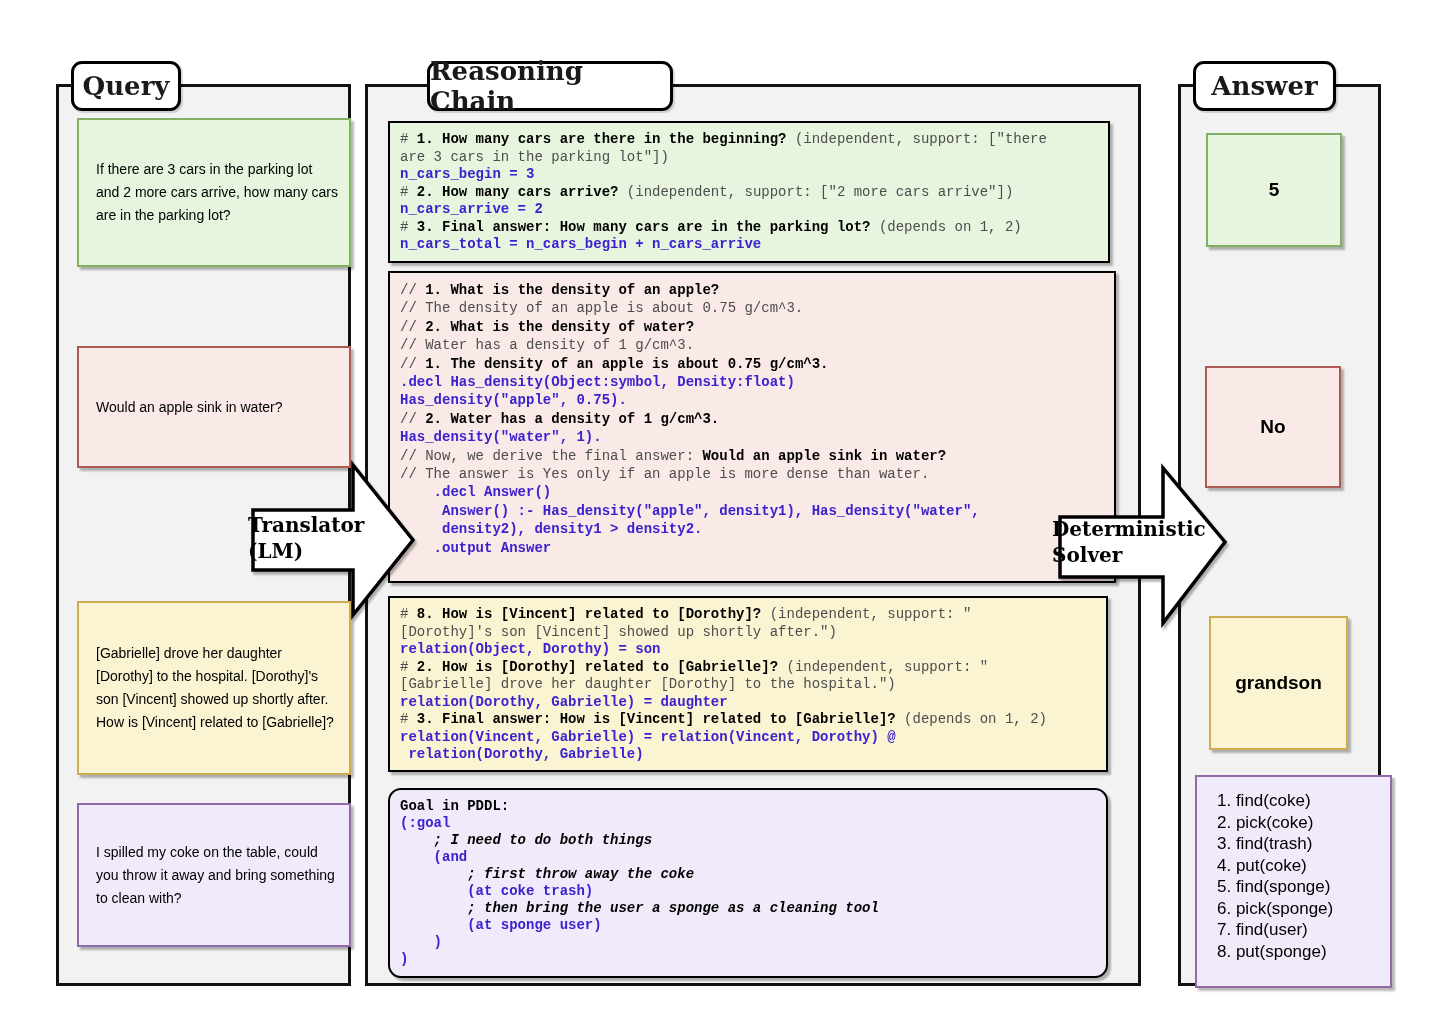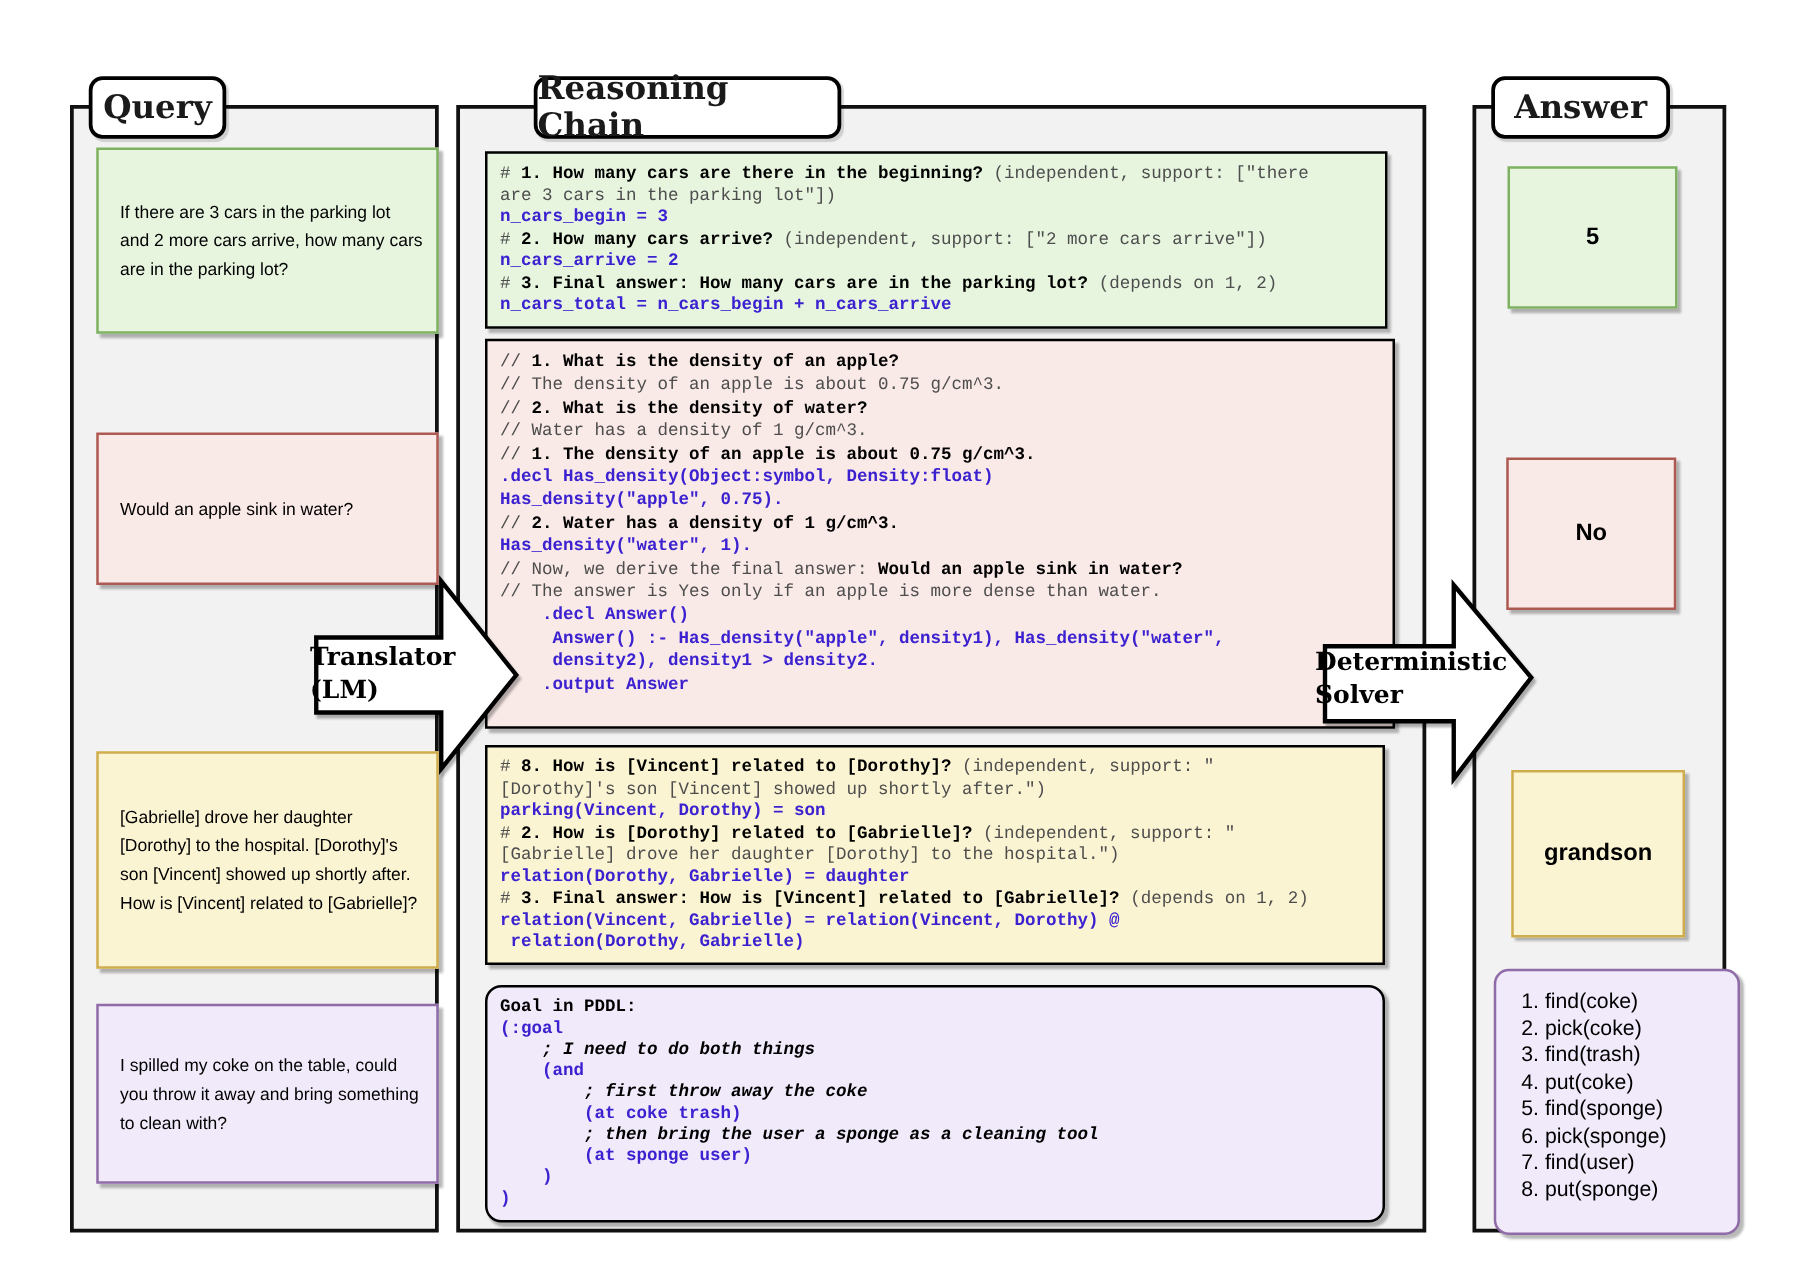--- a/index.html
+++ b/index.html
@@ -50,21 +50,21 @@
   #q-apple    { left:18px; top:259px; width:243px; height:118px; }
   #q-relation { left:18px; top:514px; width:243px; height:170px; }
   #q-robot    { left:18px; top:716px; width:243px; height:140px; }
 
   
   #a-math     { left:25px; top:46px;  width:132px; height:110px; }
   #a-apple    { left:24px; top:279px; width:132px; height:118px; }
   #a-relation { left:28px; top:529px; width:135px; height:130px; }
   #a-plan     { left:14px; top:688px; width:167px; height:196px;
                 display:block; font-weight:normal; font-size:17px;
-                line-height:21.5px; text-align:left; padding:13px 6px 0 20px;border-radius:12px; }
+                line-height:21.5px; text-align:left; padding:13px 6px 0 20px; }
   .plan-step  { white-space:pre; }
 
   
   .code {
     position:absolute; border:2.5px solid;
     box-shadow:3px 3px 2px rgba(0,0,0,0.28);
     font-family:"Liberation Mono", monospace;
     font-weight:bold; font-size:14px; line-height:17.5px;
     padding:8px 10px; overflow:hidden;
   }
@@ -134,21 +134,21 @@
         <div class="code-line"><span class="seg-plain">// Now, we derive the final answer: </span><span class="seg-bold">Would an apple sink in water?</span></div>
         <div class="code-line"><span class="seg-plain">// The answer is Yes only if an apple is more dense than water.</span></div>
         <div class="code-line"><span class="seg-blue">    .decl Answer()</span></div>
         <div class="code-line"><span class="seg-blue">     Answer() :- Has_density("apple", density1), Has_density("water",</span></div>
         <div class="code-line"><span class="seg-blue">     density2), density1 &gt; density2.</span></div>
         <div class="code-line"><span class="seg-blue">    .output Answer</span></div>
       </div>
     <div class="code yellow" id="code-relation">
         <div class="code-line"><span class="seg-plain"># </span><span class="seg-bold">8. How is [Vincent] related to [Dorothy]?</span><span class="seg-plain"> (independent, support: "</span></div>
         <div class="code-line"><span class="seg-plain">[Dorothy]'s son [Vincent] showed up shortly after.")</span></div>
-        <div class="code-line"><span class="seg-blue">parking(Vincent, Dorothy) = son</span></div>
+        <div class="code-line"><span class="seg-blue">relation(Object, Dorothy) = son</span></div>
         <div class="code-line"><span class="seg-plain"># </span><span class="seg-bold">2. How is [Dorothy] related to [Gabrielle]?</span><span class="seg-plain"> (independent, support: "</span></div>
         <div class="code-line"><span class="seg-plain">[Gabrielle] drove her daughter [Dorothy] to the hospital.")</span></div>
         <div class="code-line"><span class="seg-blue">relation(Dorothy, Gabrielle) = daughter</span></div>
         <div class="code-line"><span class="seg-plain"># </span><span class="seg-bold">3. Final answer: How is [Vincent] related to [Gabrielle]?</span><span class="seg-plain"> (depends on 1, 2)</span></div>
         <div class="code-line"><span class="seg-blue">relation(Vincent, Gabrielle) = relation(Vincent, Dorothy) @</span></div>
         <div class="code-line"><span class="seg-blue"> relation(Dorothy, Gabrielle)</span></div>
       </div>
     <div class="code purple" id="code-pddl">
         <div class="code-line"><span class="seg-bold">Goal in PDDL:</span></div>
         <div class="code-line"><span class="seg-blue">(:goal</span></div>

